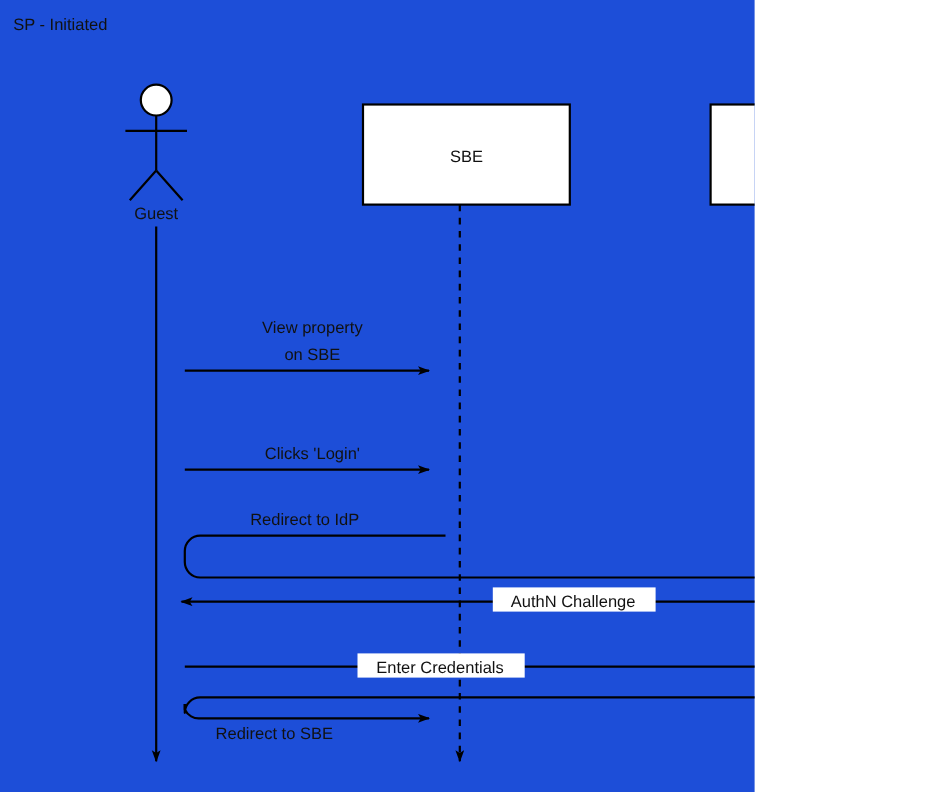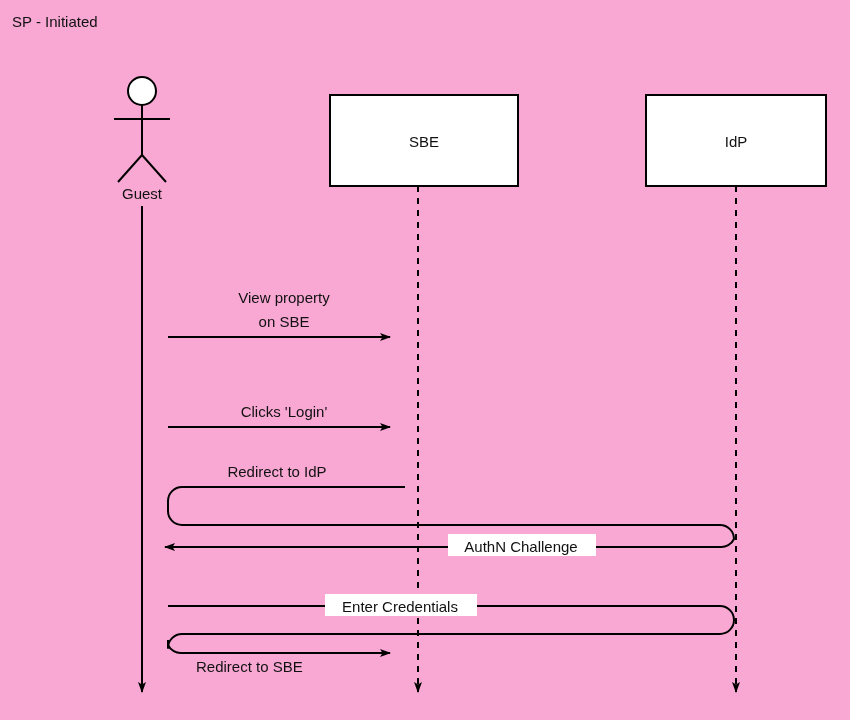--- a/index.html
+++ b/index.html
@@ -5,23 +5,23 @@
   html, body {
     margin: 0;
     padding: 0;
     background: #ffffff;
   }
   body {
     font-family: "Liberation Sans", sans-serif;
   }
   #canvas-wrap {
     position: relative;
-    width: 850px;
+    width: 686px;
     height: 720px;
-    background: #f9a8d4;
+    background: #1d4ed8;
     overflow: hidden;
   }
   #diagram-svg {
     display: block;
     width: 850px;
     height: 720px;
   }
   .diagram-title {
     font-size: 15px;
     fill: #111111;

